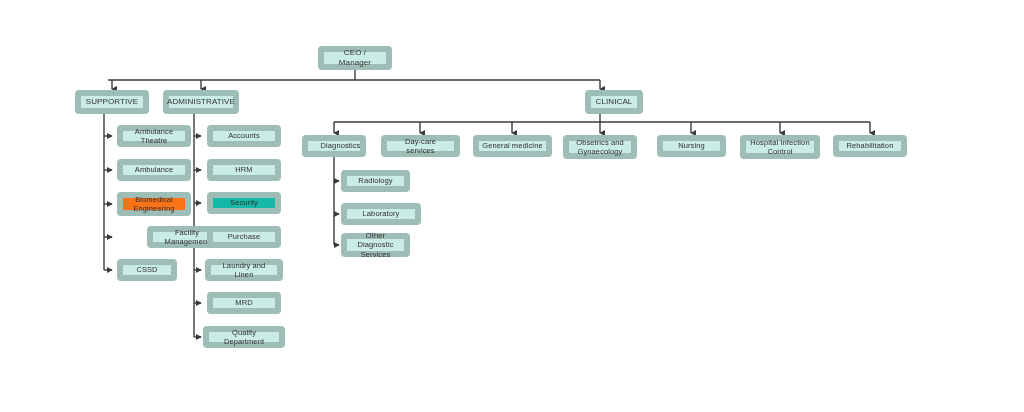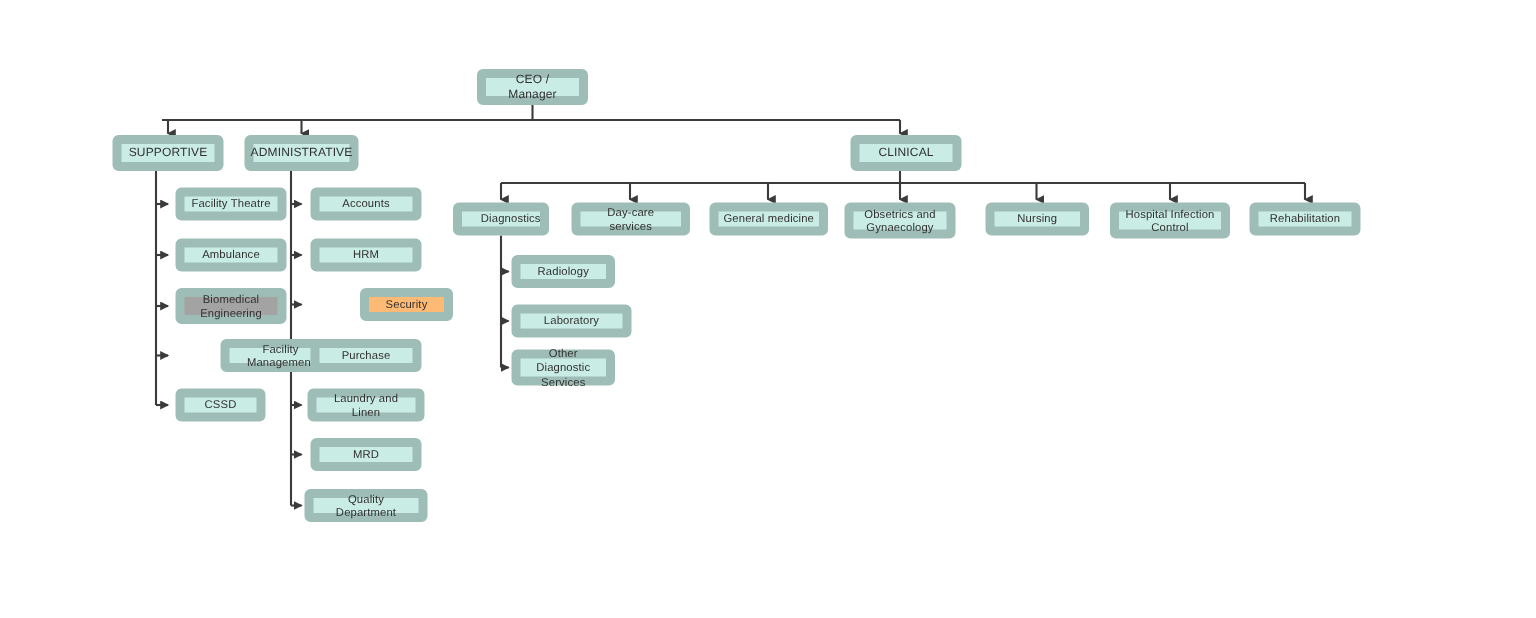--- a/index.html
+++ b/index.html
@@ -94,30 +94,30 @@
         <path d="M334,181 L339,181" marker-end="url(#arrow-right)" stroke="#3b3b3b"></path>
         <path d="M334,214 L339,214" marker-end="url(#arrow-right)" stroke="#3b3b3b"></path>
         <path d="M334,245 L339,245" marker-end="url(#arrow-right)" stroke="#3b3b3b"></path>
       </g>
   </svg>
 
   <div id="nodes">
       <div class="node root" style="left: 318px; top: 46px; width: 74px; height: 24px; background: rgb(201, 236, 229); border-color: rgb(157, 189, 182); color: rgb(50, 48, 47);">CEO / Manager</div>
       <div class="node lvl1" style="left: 75px; top: 90px; width: 74px; height: 24px; background: rgb(201, 236, 229); border-color: rgb(157, 189, 182); color: rgb(50, 48, 47);">SUPPORTIVE</div>
       <div class="node lvl1" style="left: 163px; top: 90px; width: 76px; height: 24px; background: rgb(201, 236, 229); border-color: rgb(157, 189, 182); color: rgb(50, 48, 47);">ADMINISTRATIVE</div>
-      <div class="node lvl1" style="left: 567px; top: 90px; width: 74px; height: 24px; background: rgb(201, 236, 229); border-color: rgb(157, 189, 182); color: rgb(50, 48, 47);">CLINICAL</div>
-      <div class="node" style="left: 117px; top: 125px; width: 74px; height: 22px; background: rgb(201, 236, 229); border-color: rgb(157, 189, 182); color: rgb(50, 48, 47);">Facility Theatre</div>
+      <div class="node lvl1" style="left: 585px; top: 90px; width: 58px; height: 24px; background: rgb(201, 236, 229); border-color: rgb(157, 189, 182); color: rgb(50, 48, 47);">CLINICAL</div>
+      <div class="node" style="left: 117px; top: 125px; width: 74px; height: 22px; background: rgb(201, 236, 229); border-color: rgb(157, 189, 182); color: rgb(50, 48, 47);">Ambulance Theatre</div>
       <div class="node" style="left: 117px; top: 159px; width: 74px; height: 22px; background: rgb(201, 236, 229); border-color: rgb(157, 189, 182); color: rgb(50, 48, 47);">Ambulance</div>
-      <div class="node" style="left: 117px; top: 192px; width: 74px; height: 24px; background: #a3a3a3; border-color: rgb(157, 189, 182); color: rgb(50, 48, 47);">Biomedical
+      <div class="node" style="left: 117px; top: 192px; width: 74px; height: 24px; background: #f97316; border-color: rgb(157, 189, 182); color: rgb(50, 48, 47);">Biomedical
 Engineering</div>
       <div class="node" style="left: 114px; top: 226px; width: 80px; height: 22px; background: rgb(201, 236, 229); border-color: rgb(157, 189, 182); color: rgb(50, 48, 47); margin-left: 33px;">Facility Management</div>
       <div class="node" style="left: 117px; top: 259px; width: 60px; height: 22px; background: rgb(201, 236, 229); border-color: rgb(157, 189, 182); color: rgb(50, 48, 47);">CSSD</div>
       <div class="node" style="left: 207px; top: 125px; width: 74px; height: 22px; background: rgb(201, 236, 229); border-color: rgb(157, 189, 182); color: rgb(50, 48, 47);">Accounts</div>
       <div class="node" style="left: 207px; top: 159px; width: 74px; height: 22px; background: rgb(201, 236, 229); border-color: rgb(157, 189, 182); color: rgb(50, 48, 47);">HRM</div>
-      <div class="node" style="left: 207px; top: 192px; width: 62px; height: 22px; background: #fdba74; border-color: rgb(157, 189, 182); color: rgb(50, 48, 47); margin-left: 33px;">Security</div>
+      <div class="node" style="left: 207px; top: 192px; width: 74px; height: 22px; background: #14b8a6; border-color: rgb(157, 189, 182); color: rgb(50, 48, 47);">Security</div>
       <div class="node" style="left: 207px; top: 226px; width: 74px; height: 22px; background: rgb(201, 236, 229); border-color: rgb(157, 189, 182); color: rgb(50, 48, 47);">Purchase</div>
       <div class="node" style="left: 205px; top: 259px; width: 78px; height: 22px; background: rgb(201, 236, 229); border-color: rgb(157, 189, 182); color: rgb(50, 48, 47);">Laundry and Linen</div>
       <div class="node" style="left: 207px; top: 292px; width: 74px; height: 22px; background: rgb(201, 236, 229); border-color: rgb(157, 189, 182); color: rgb(50, 48, 47);">MRD</div>
       <div class="node" style="left: 203px; top: 326px; width: 82px; height: 22px; background: rgb(201, 236, 229); border-color: rgb(157, 189, 182); color: rgb(50, 48, 47);">Quality Department</div>
       <div class="node" style="left: 302px; top: 135px; width: 64px; height: 22px; background: rgb(201, 236, 229); border-color: rgb(157, 189, 182); color: rgb(50, 48, 47); padding-left: 16px;">Diagnostics</div>
       <div class="node" style="left: 381px; top: 135px; width: 79px; height: 22px; background: rgb(201, 236, 229); border-color: rgb(157, 189, 182); color: rgb(50, 48, 47);">Day-care services</div>
       <div class="node" style="left: 473px; top: 135px; width: 79px; height: 22px; background: rgb(201, 236, 229); border-color: rgb(157, 189, 182); color: rgb(50, 48, 47); text-align: center;">General medicine</div>
       <div class="node" style="left: 563px; top: 135px; width: 74px; height: 24px; background: rgb(201, 236, 229); border-color: rgb(157, 189, 182); color: rgb(50, 48, 47);">Obsetrics and
 Gynaecology</div>
       <div class="node" style="left: 657px; top: 135px; width: 69px; height: 22px; background: rgb(201, 236, 229); border-color: rgb(157, 189, 182); color: rgb(50, 48, 47);">Nursing</div>

